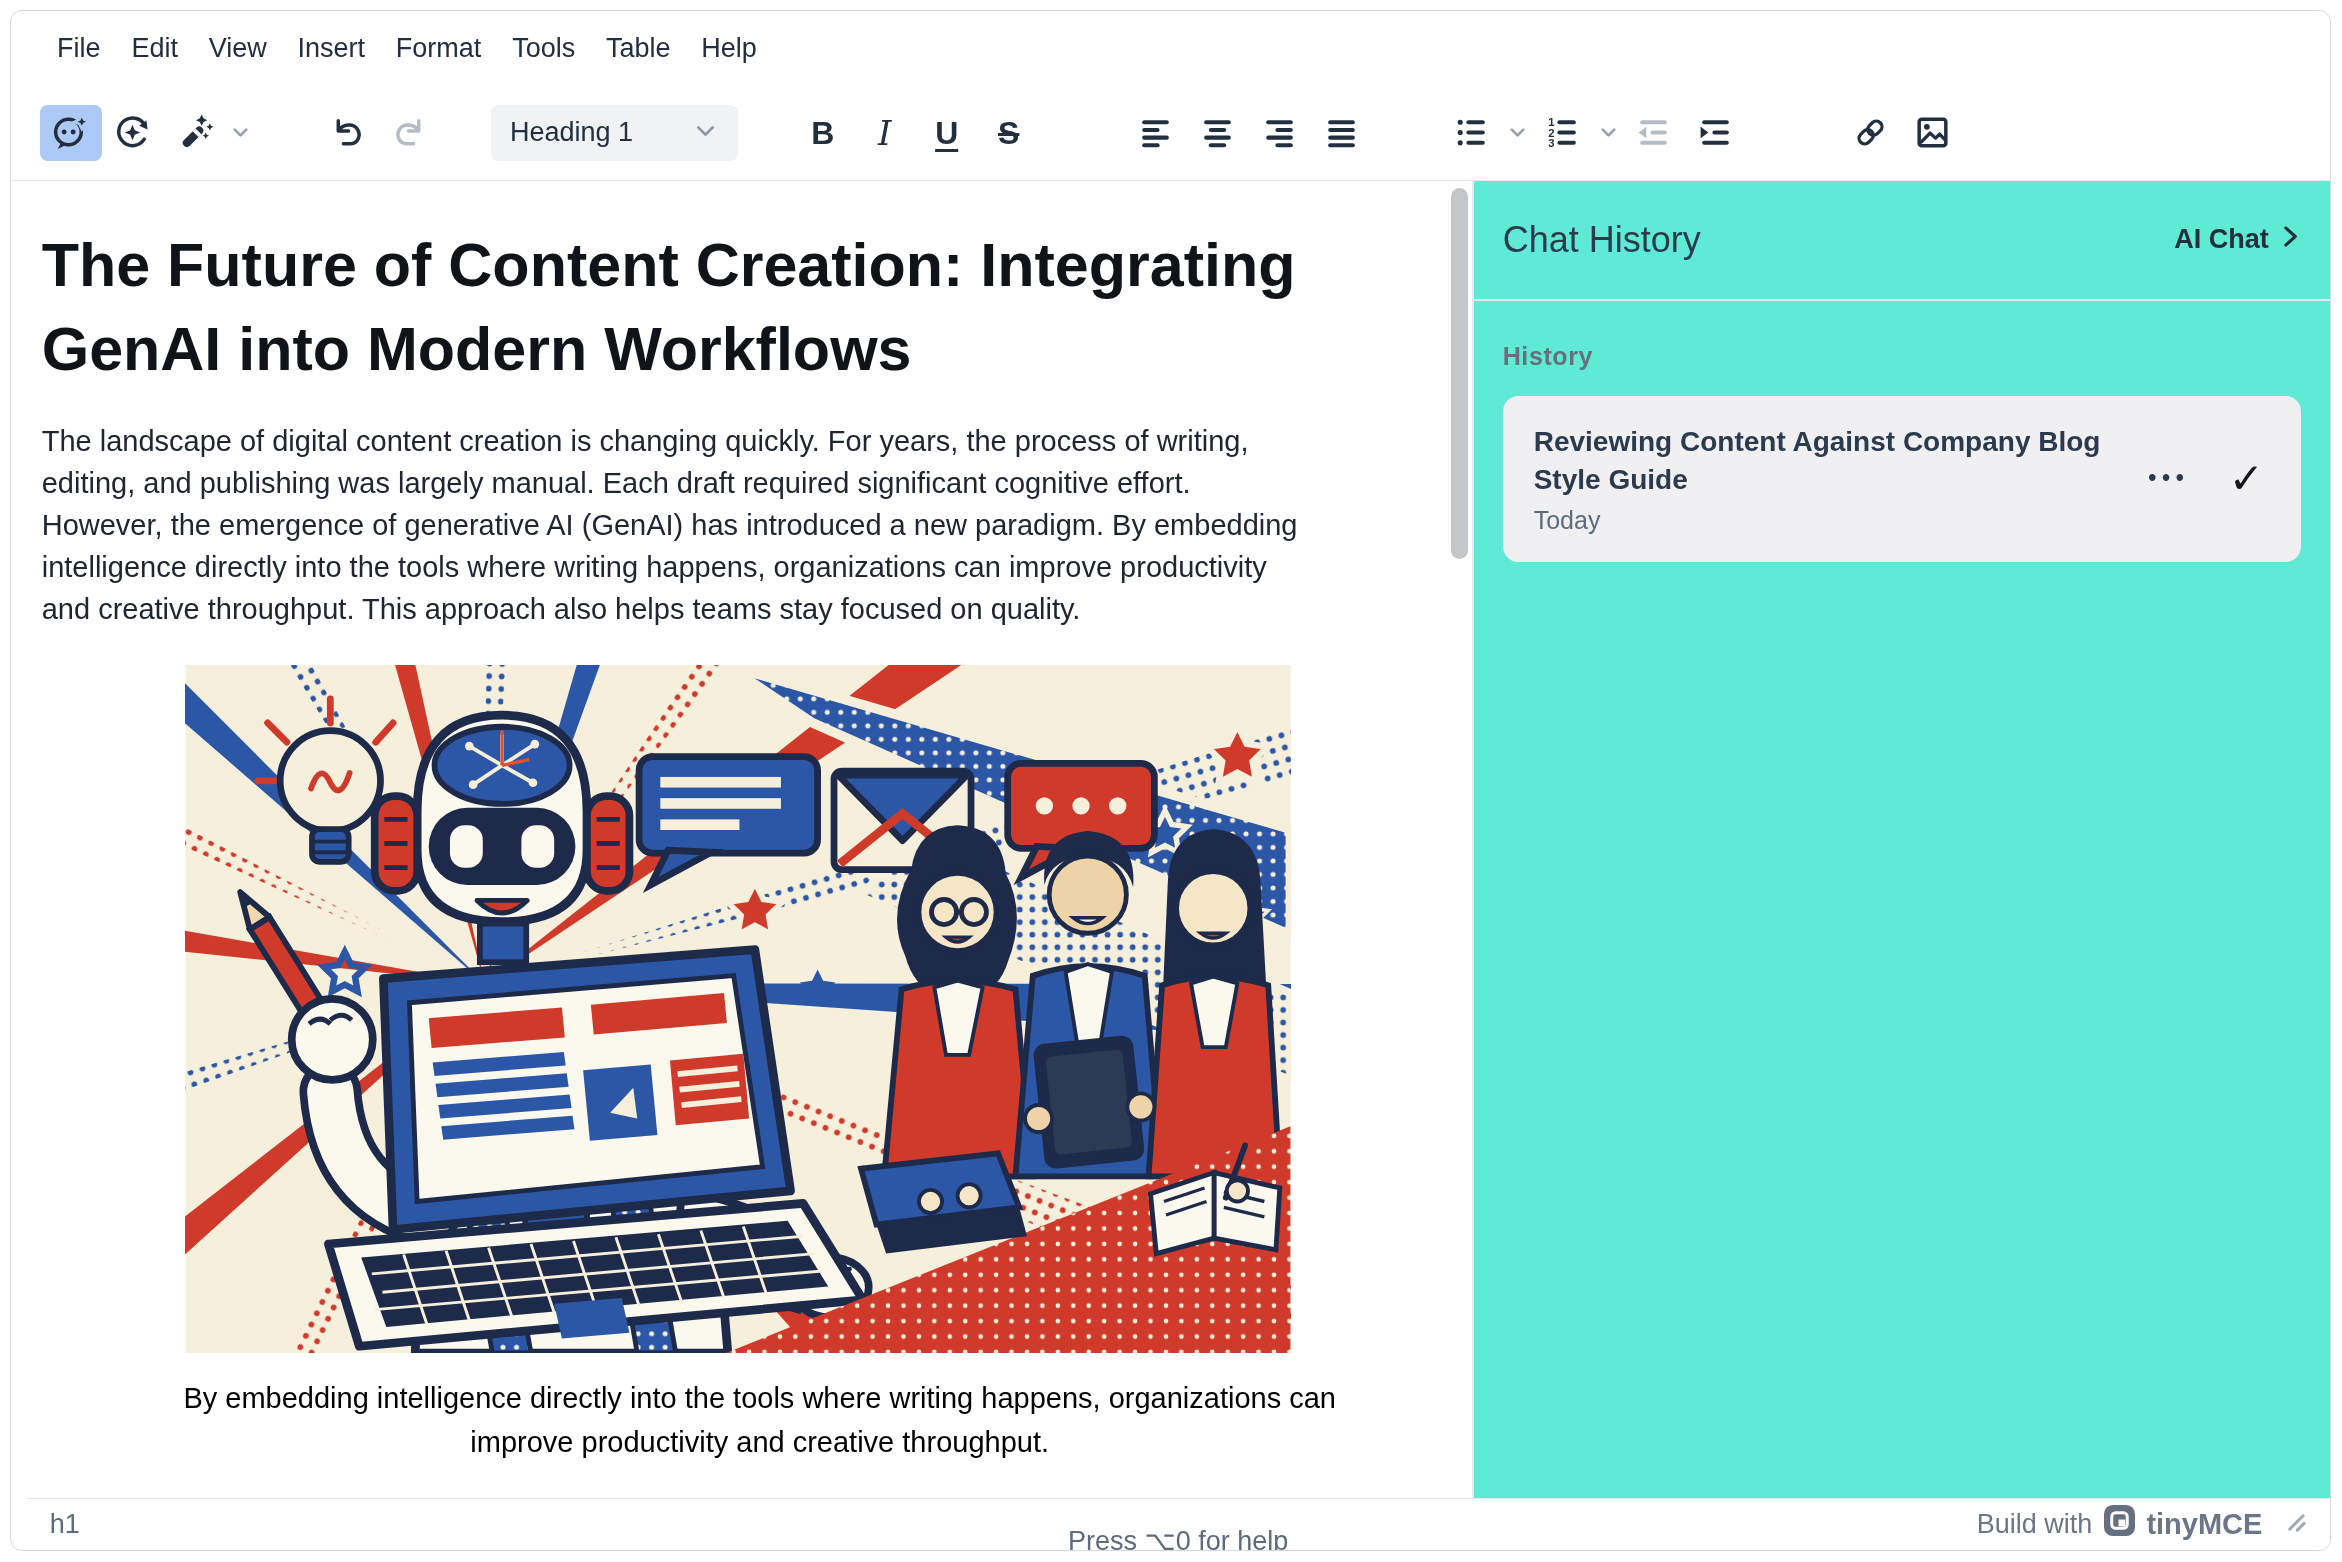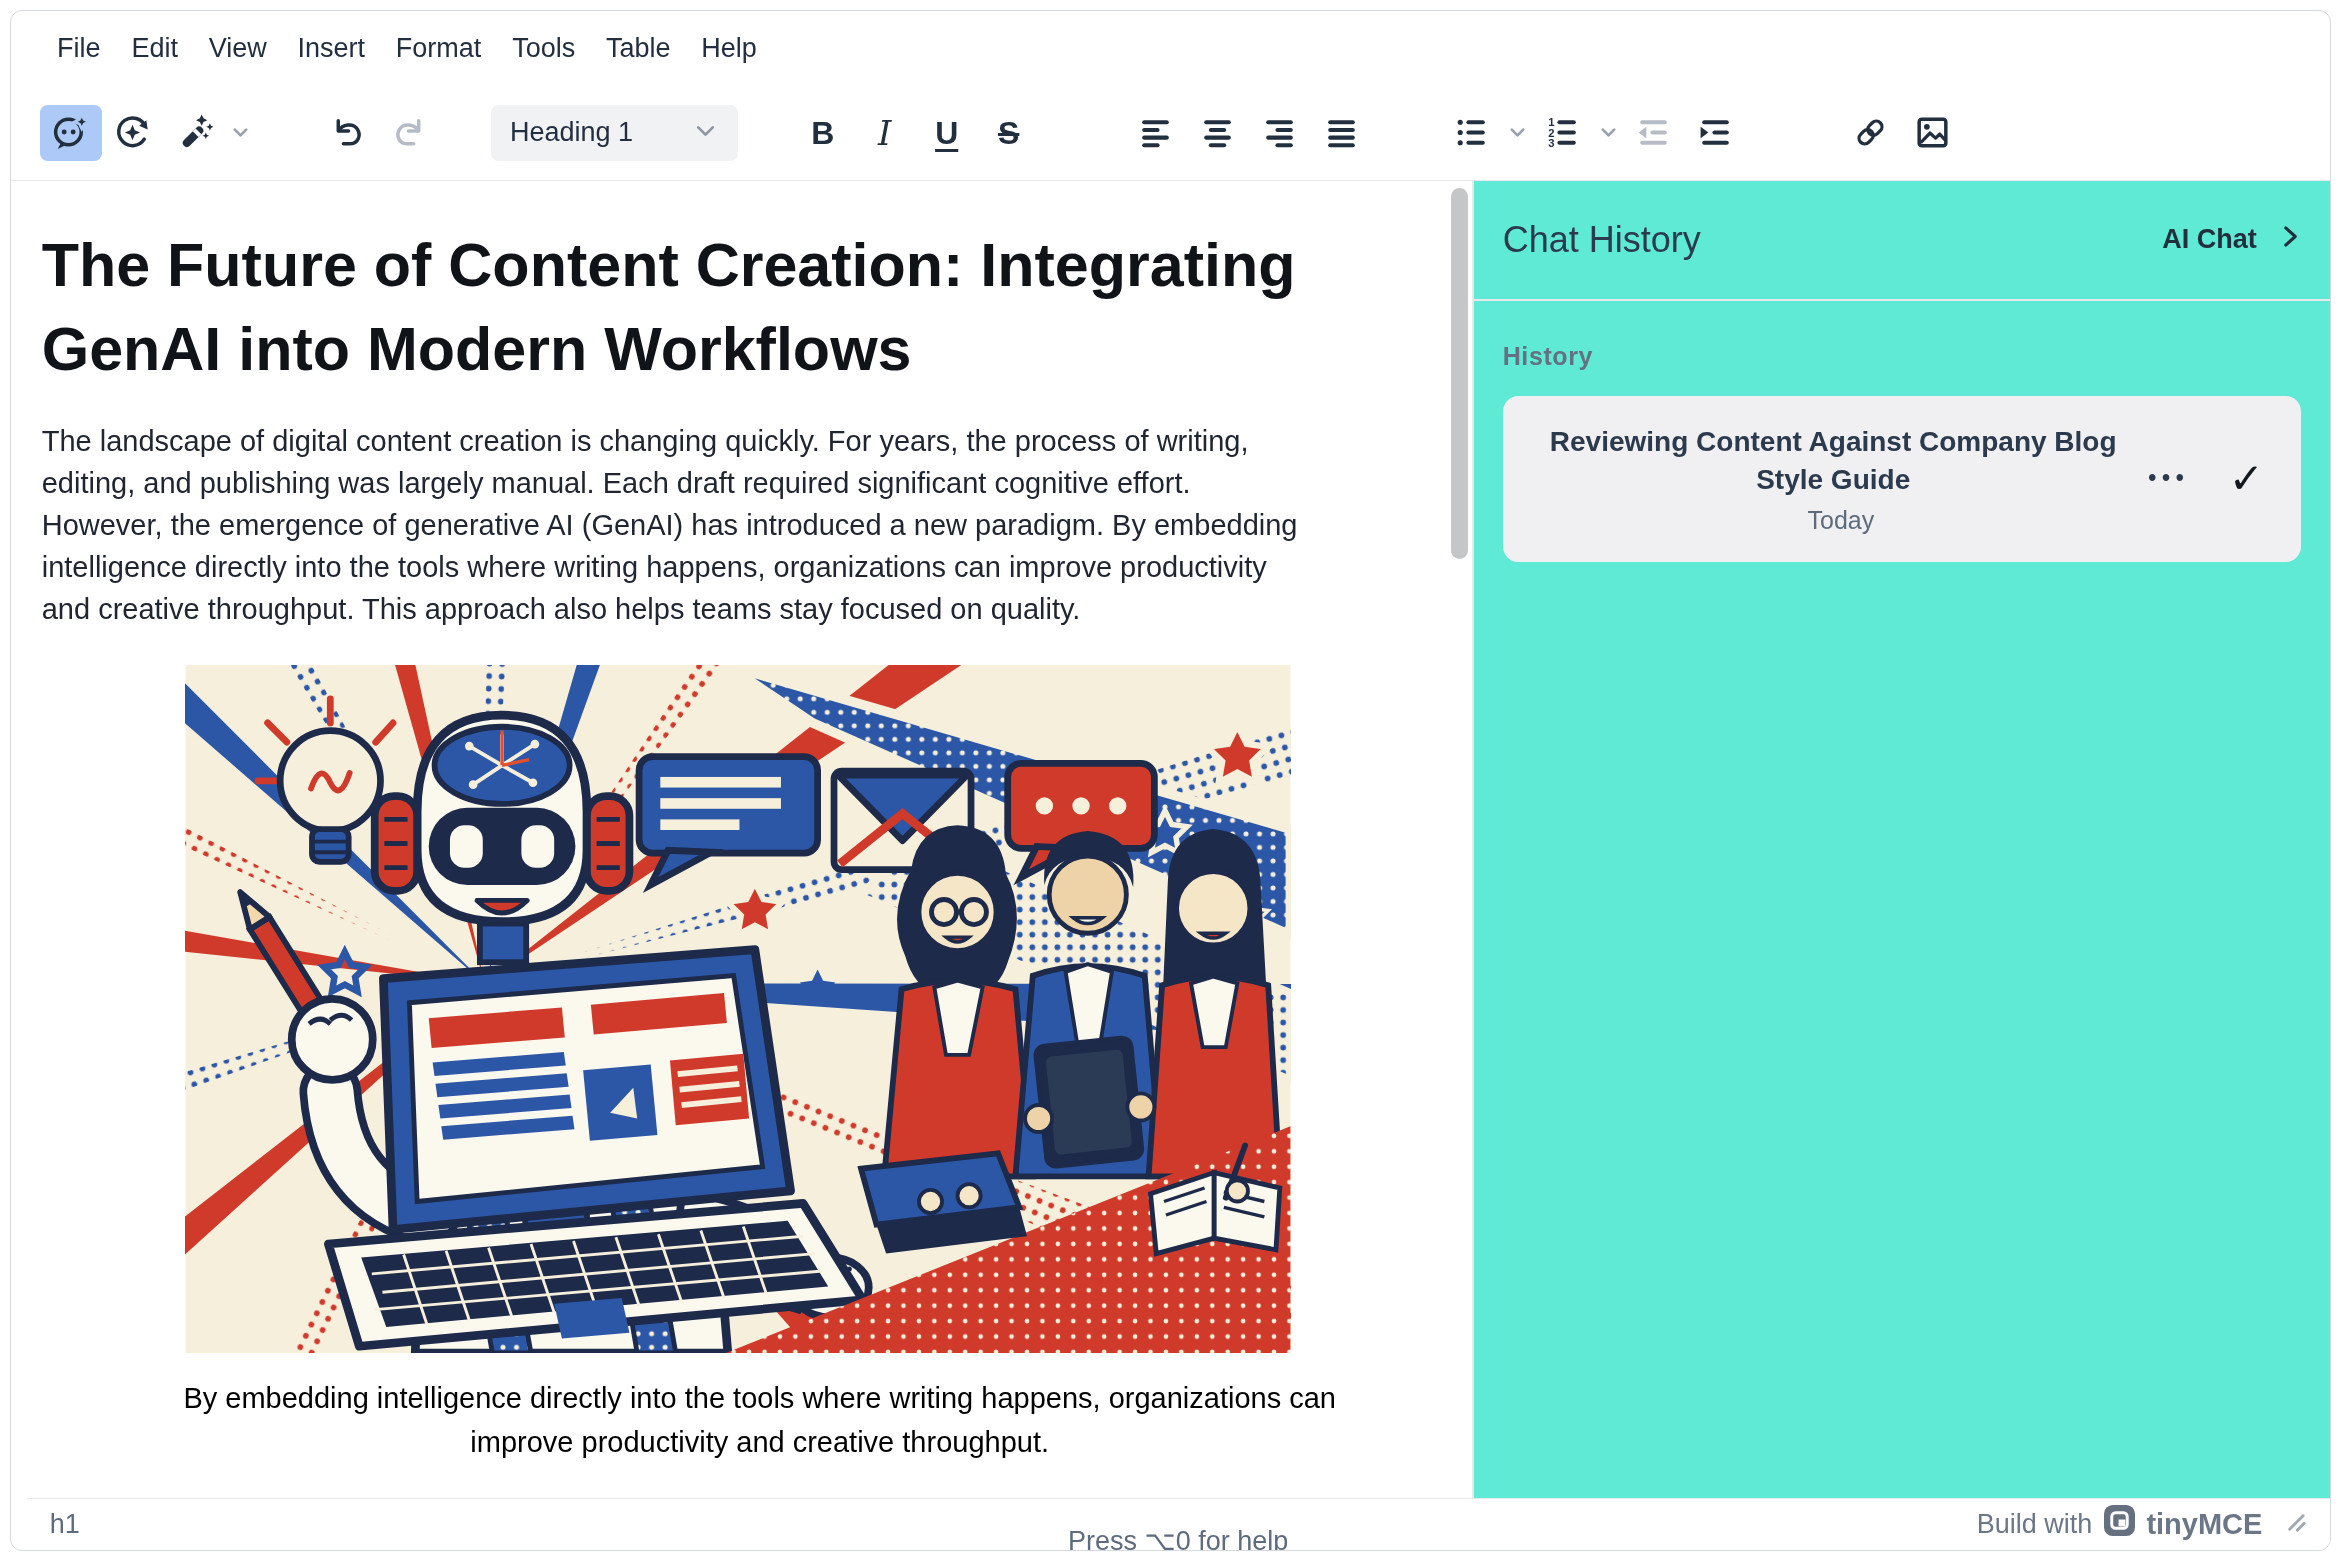--- a/index.html
+++ b/index.html
@@ -38,25 +38,25 @@
   .doc-caption span{display:block;}
 
   .scrollbar{position:absolute;left:1436px;top:0;width:25px;height:100%;}
   .scroll-thumb{position:absolute;left:3.9px;top:7.7px;width:17.4px;height:371px;background:#c5c6c8;border-radius:8.7px;}
   .vdivider{position:absolute;left:1461px;top:0;width:1.9px;height:100%;background:#e7e9ed;}
 
   
   .sidebar{position:absolute;left:1463px;right:0;top:0;bottom:0;background:#5eead4;}
   .sb-header{height:118px;display:flex;align-items:center;justify-content:space-between;padding:0 29px;}
   .sb-title{font-size:36px;font-weight:500;color:#2c3a4e;}
-  .sb-link{display:flex;align-items:center;gap:23px;font-size:27px;font-weight:700;color:#222f3e;}
+  .sb-link{display:flex;align-items:center;gap:11px;font-size:27px;font-weight:700;color:#222f3e;}
   .sb-divider{height:1.9px;background:#e7e9ec;}
   .sb-section{margin:41px 29px 0 29px;font-size:25px;font-weight:700;color:#64718:;color:#647183;letter-spacing:0.6px;}
   .history-card{margin:25px 29px 0 29px;background:#f0f0f2;border-radius:15.4px;padding:27px 31px;display:flex;align-items:center;}
-  .hc-text{flex:1;text-align:center;}
+  .hc-text{flex:1;}
   .hc-title{font-size:28px;line-height:38px;font-weight:700;color:#2c3a4e;max-width:599px;}
   .hc-date{margin-top:7.7px;font-size:25px;color:#5d6b7d;}
   .hc-actions{display:flex;align-items:center;gap:39px;padding-right:5.8px;}
   .hc-ellipsis{font-size:23px;letter-spacing:5.8px;color:#2c3a4e;font-weight:700;}
   .hc-check{font-size:42px;color:#15191f;line-height:1;}
 
   
   .statusbar{position:absolute;left:16px;right:0;bottom:0;height:52px;border-top:1.9px solid #e7e9ec;display:flex;align-items:center;padding:0 23px;box-sizing:border-box;font-size:27px;color:#5d6b7d;background:#fff;}
   .status-center{position:absolute;left:50%;transform:translateX(-50%);white-space:nowrap;margin-top:33px;}
   .status-right{margin-left:auto;display:flex;align-items:center;gap:11.6px;color:#6b7687;}

